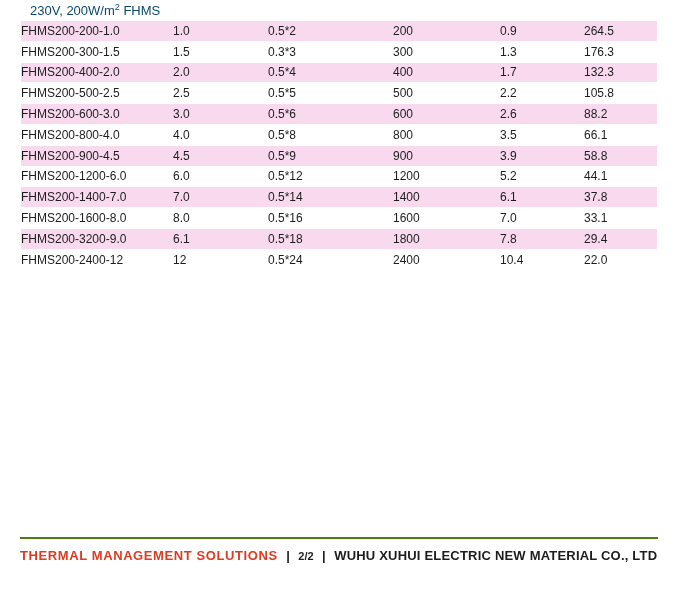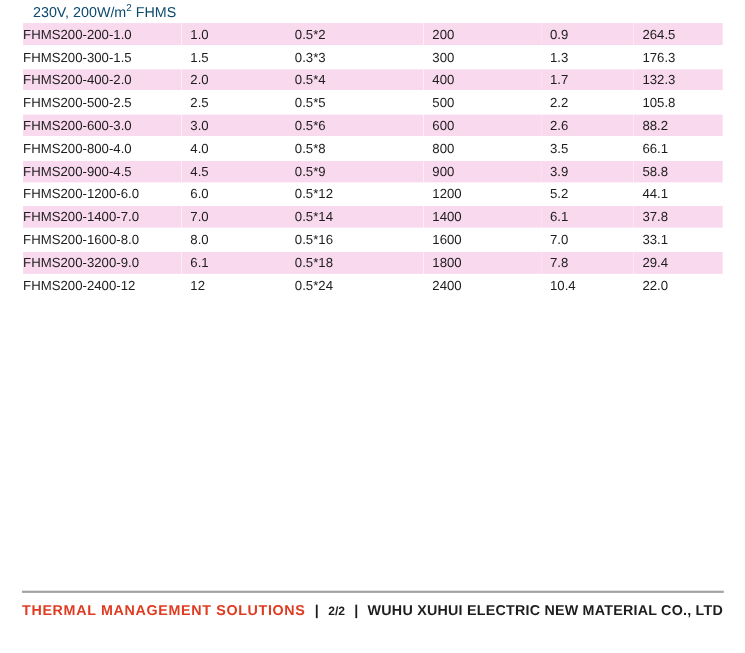--- a/index.html
+++ b/index.html
@@ -38,21 +38,21 @@
     white-space: nowrap;
     overflow: hidden;
   }
   table.spec td:first-child { padding-left: 0; }
   table.spec tr:nth-child(odd) td { background: var(--row_pink, #f9d9ee); }
 
   .footer {
     position: absolute;
     left: 20px; top: 537px;
     width: 638px;
-    border-top: 2px solid #a3a3a3;
+    border-top: 2px solid #4d7c0f;
     padding-top: 7px;
     white-space: nowrap;
   }
   .footer .brand {
     color: var(--brand_red, #df3b20);
     font-weight: bold;
     font-size: 13px;
     letter-spacing: 0.6px;
   }
   .footer .sep {

